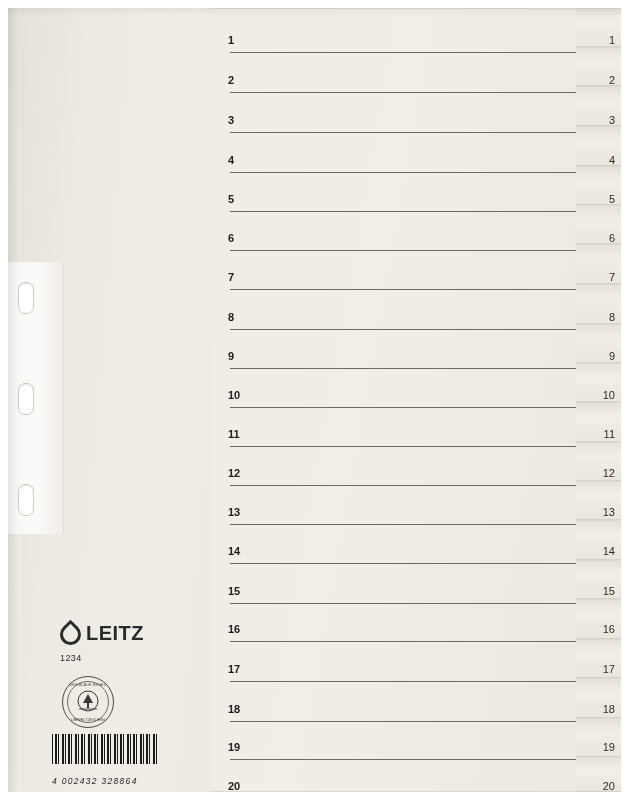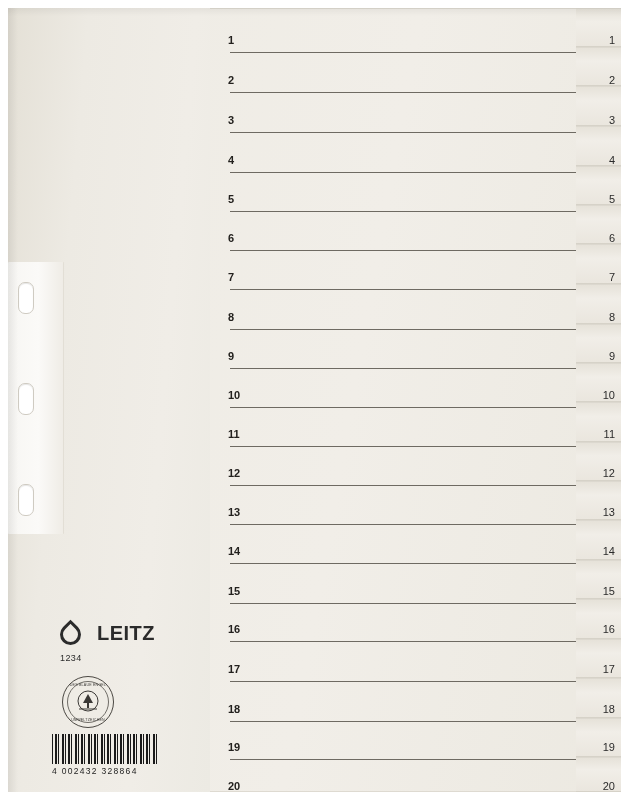--- a/index.html
+++ b/index.html
@@ -119,21 +119,21 @@
     top: 622px;
     width: 130px;
     color: #2b2b2b;
   }
   .brand-logo {
     font-size: 20px;
     font-weight: 700;
     letter-spacing: 0.5px;
     display: flex;
     align-items: center;
-    gap: 16px;
+    gap: 5px;
   }
   .brand-mark {
     display: inline-block;
     width: 15px;
     height: 15px;
     border: 3px solid #2b2b2b;
     border-radius: 50% 0 50% 50%;
     transform: rotate(-45deg);
     position: relative;
     top: 1px;
@@ -195,22 +195,23 @@
       #1a1a1a 0px, #1a1a1a 1px, transparent 1px, transparent 3px,
       #1a1a1a 3px, #1a1a1a 5px, transparent 5px, transparent 6px,
       #1a1a1a 6px, #1a1a1a 7px, transparent 7px, transparent 10px,
       #1a1a1a 10px, #1a1a1a 12px, transparent 12px, transparent 13px
     );
   }
   .barcode-num {
     font-size: 8.5px;
     color: #1d1d1d;
     letter-spacing: 1.3px;
-    margin-top: 2px;
+    margin-top: 12px;
     white-space: nowrap;
+    font-style: italic;
   }
 
   
   .edge-shadow-left {
     position: absolute;
     left: 8px; top: 8px; width: 10px; height: 784px;
     background: linear-gradient(90deg, rgba(0,0,0,0.07), rgba(0,0,0,0));
   }
   .edge-shadow-top {
     position: absolute;

